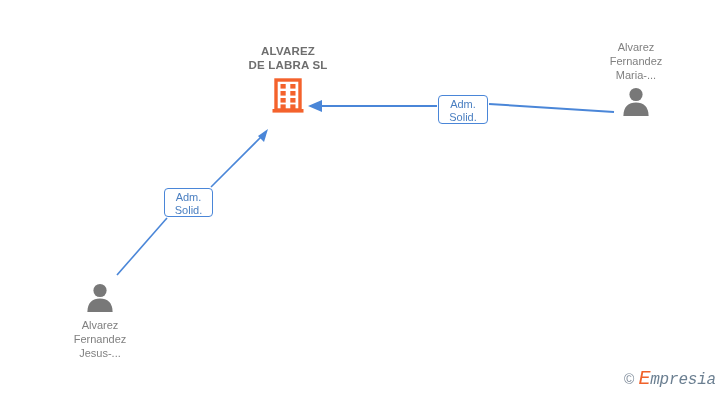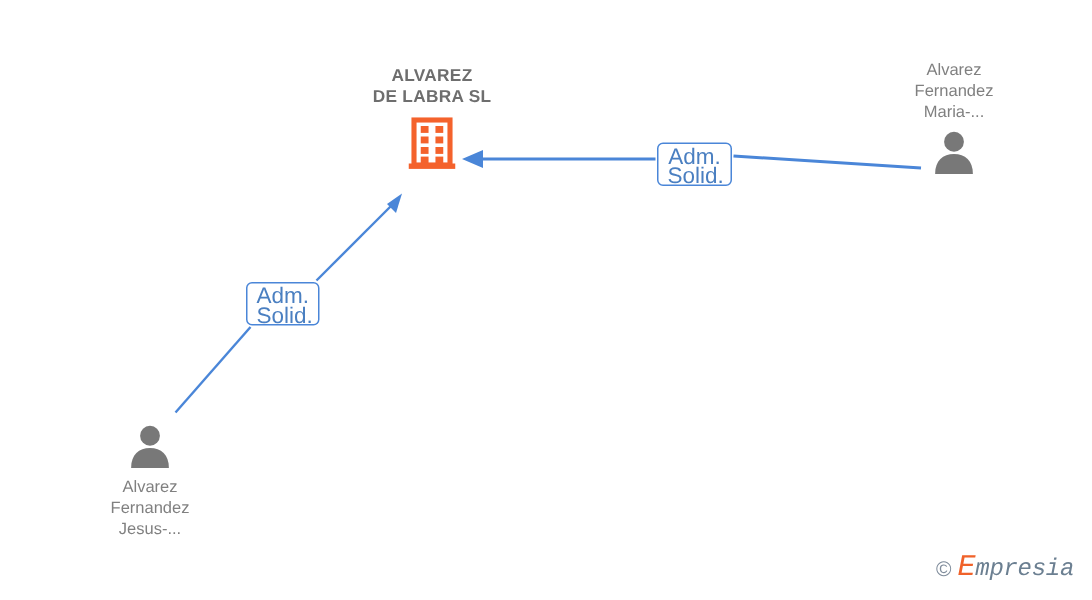--- a/index.html
+++ b/index.html
@@ -67,21 +67,21 @@
     height: 32px;
     margin-bottom: 4px;
   }
   
   .edge-label {
     position: absolute;
     border: 1px solid #4a86d8;
     border-radius: 4px;
     background: #ffffff;
     color: #4a7fc1;
-    font-size: 15px;
+    font-size: 11px;
     line-height: 13px;
     text-align: center;
     padding: 2px 6px 3px 6px;
     box-sizing: border-box;
     white-space: pre-line;
     z-index: 5;
   }
   #edge-label-right {
     left: 438px;
     top: 95px;

